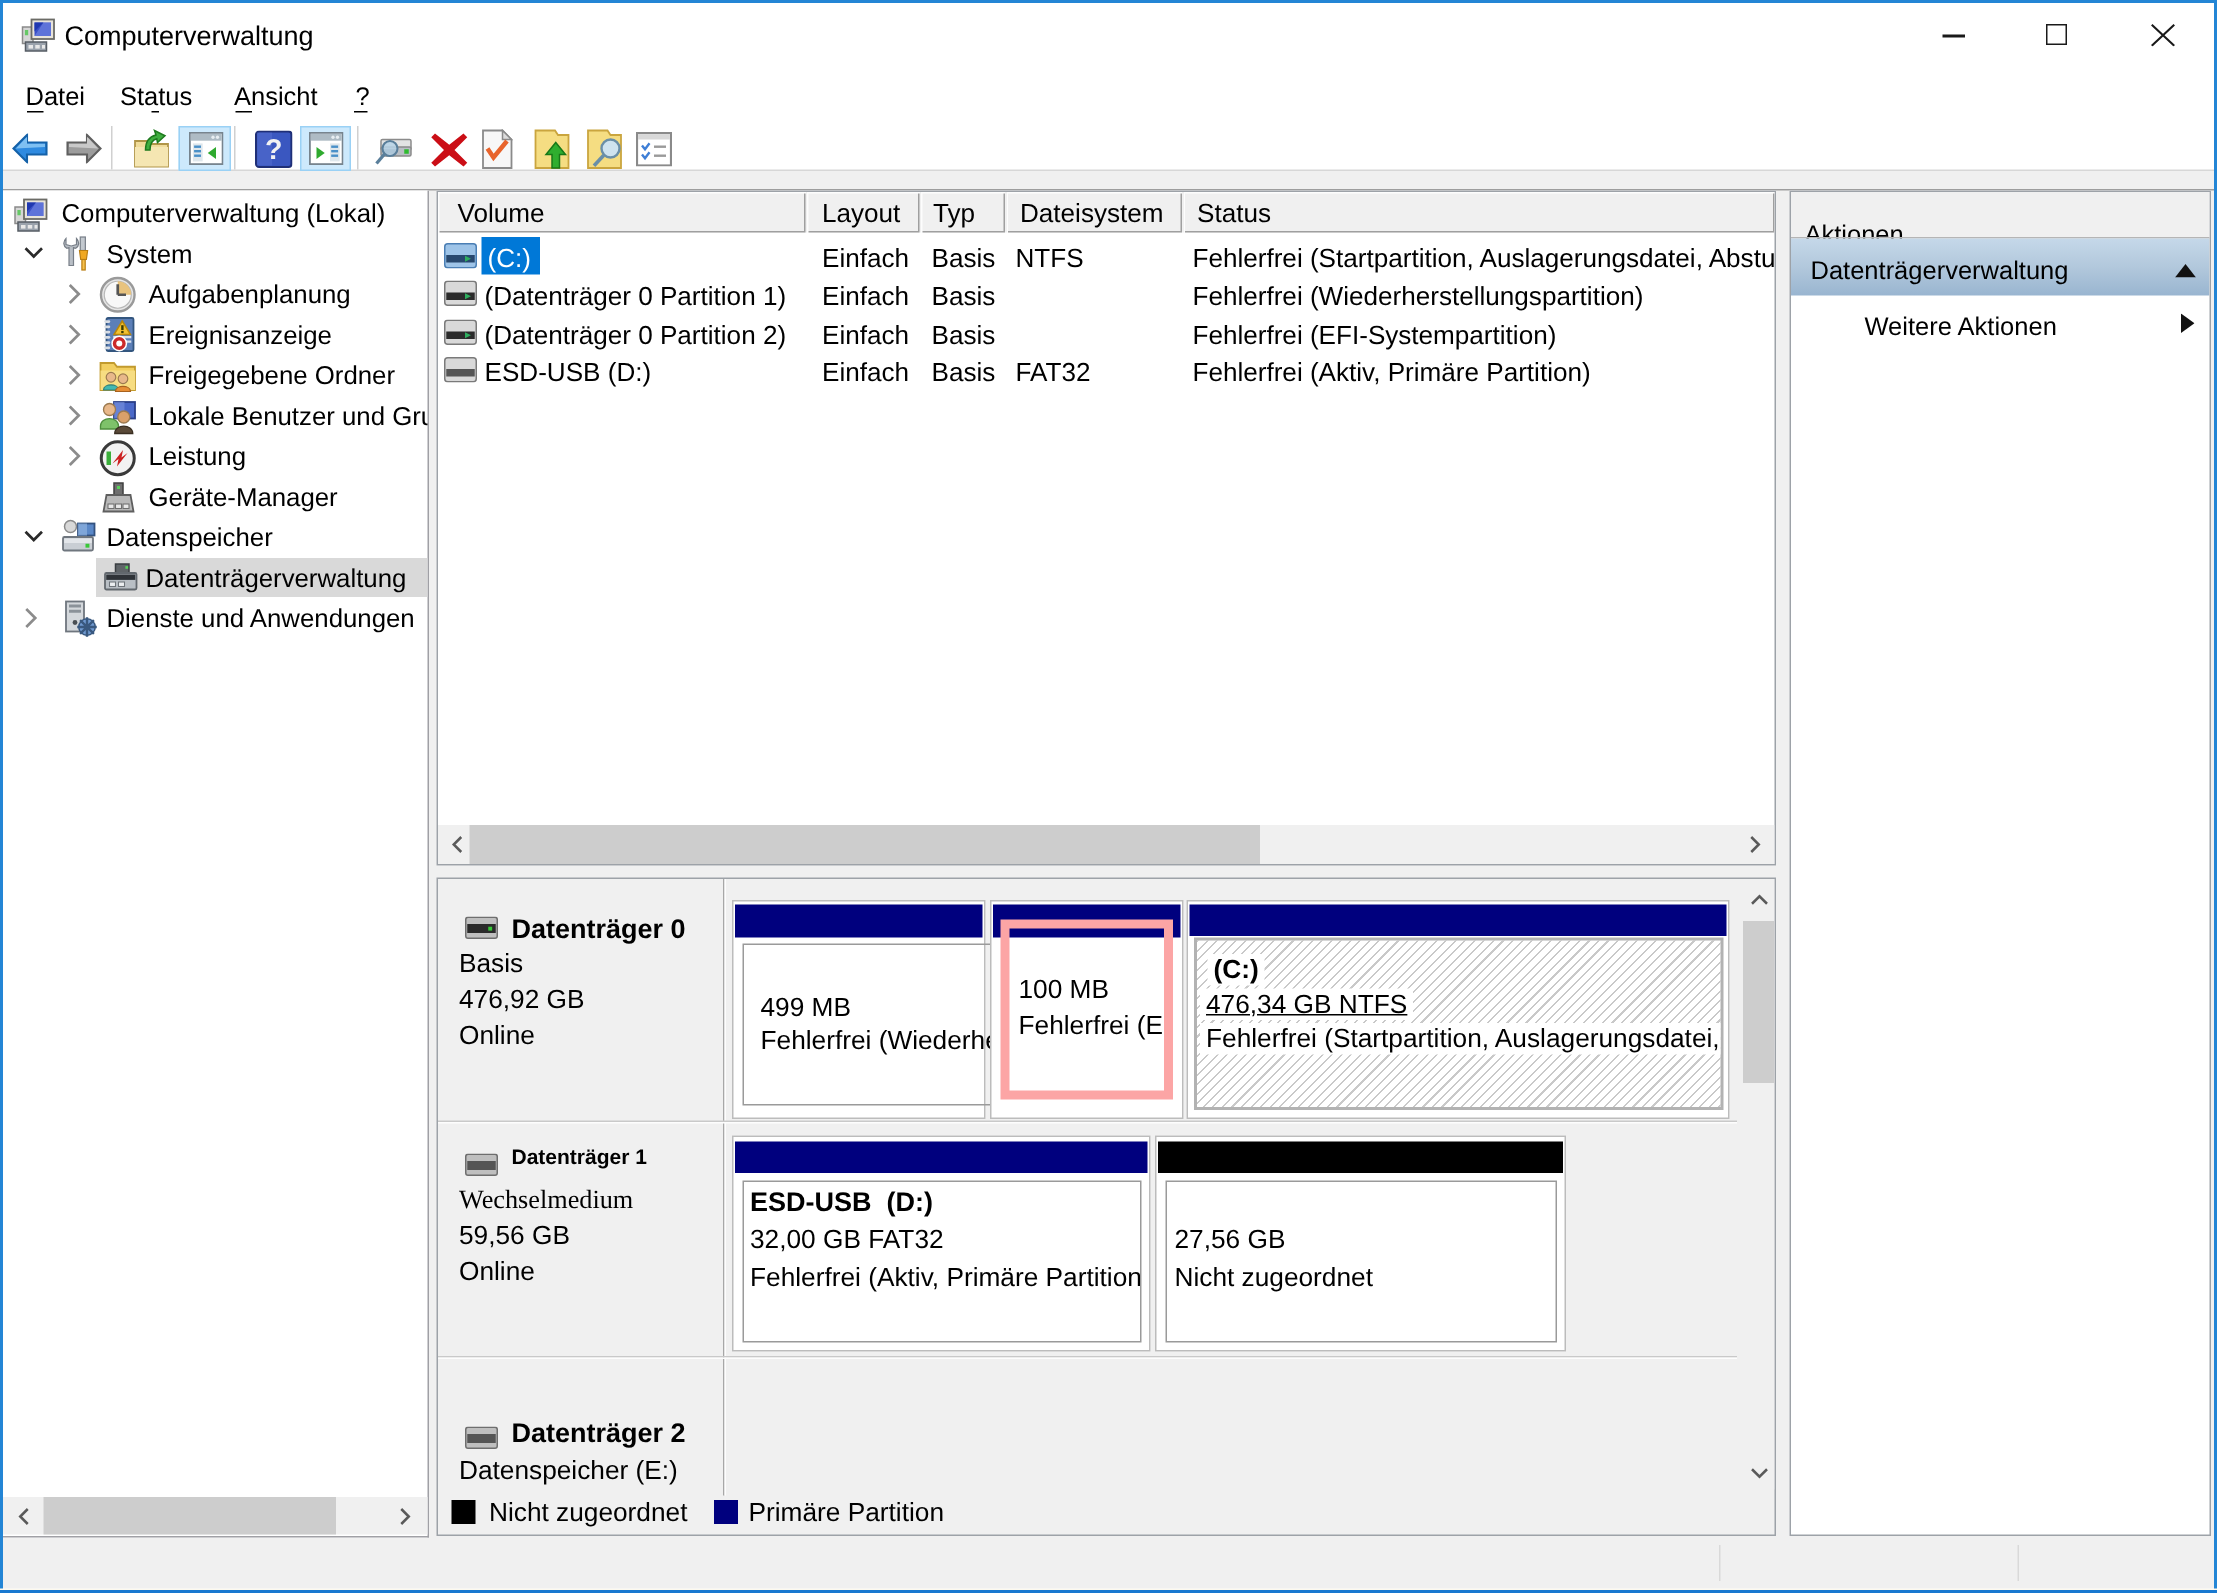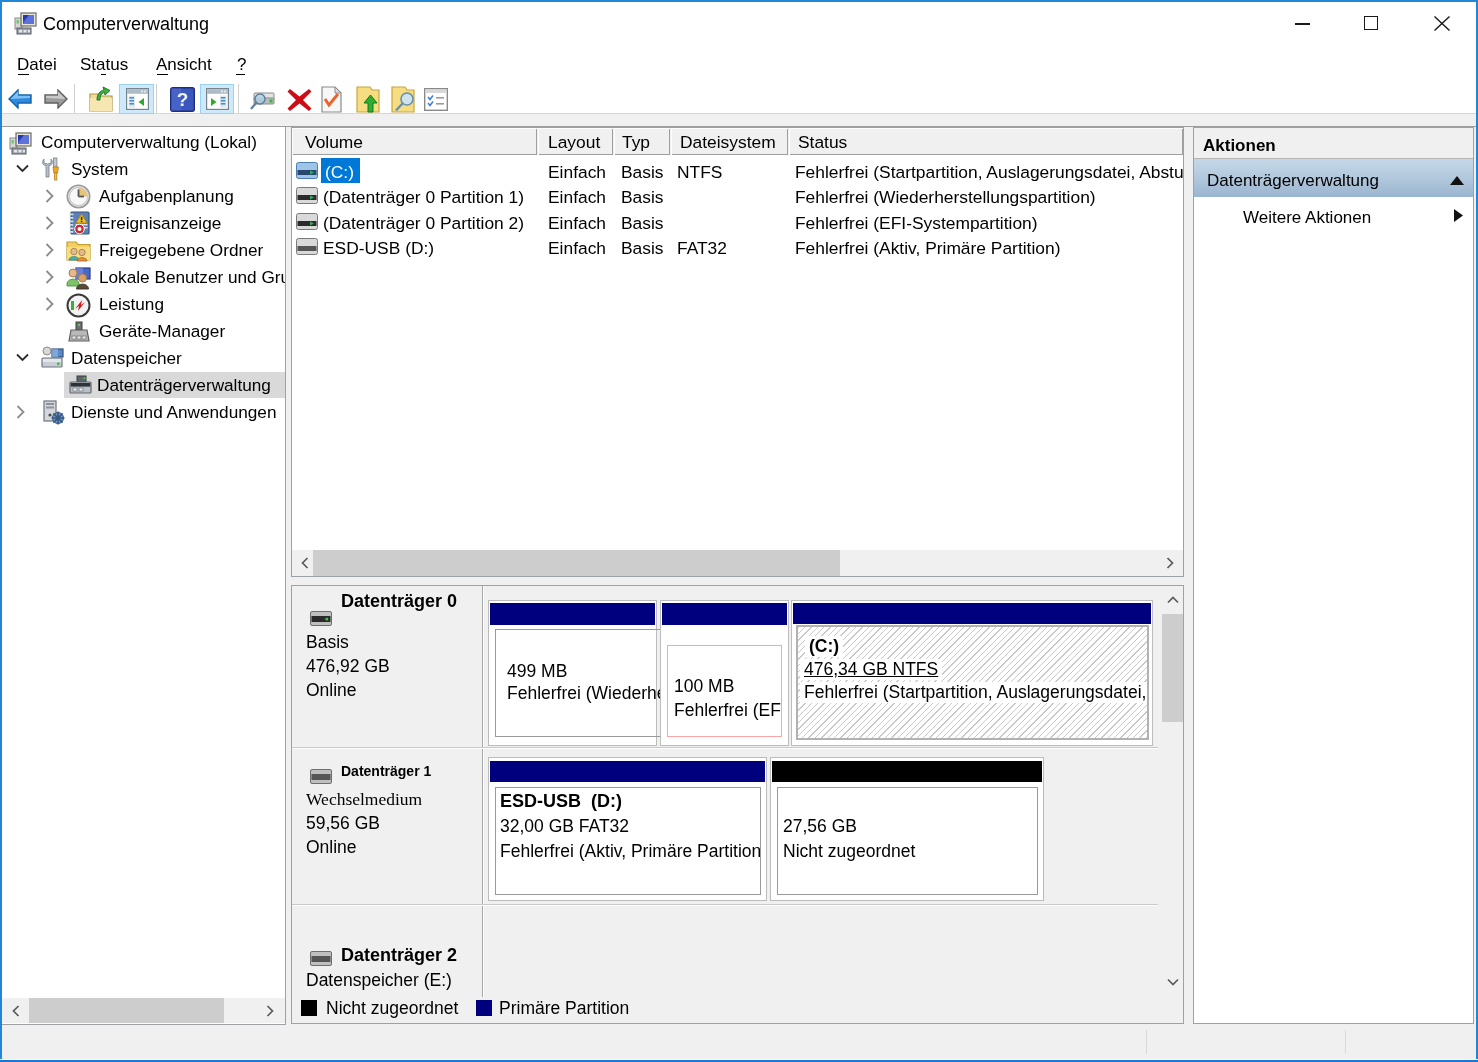--- a/index.html
+++ b/index.html
@@ -400,36 +400,36 @@
   <div class="abs" style="left:0;top:161px;width:866px;height:1px;background:#c9c9c9;"></div>
   <div class="abs" style="left:0;top:162px;width:866px;height:1px;background:#fdfdfd;"></div>
   <div class="abs" style="left:0;top:318px;width:866px;height:1px;background:#c9c9c9;"></div>
   <div class="abs" style="left:0;top:319px;width:866px;height:1px;background:#fdfdfd;"></div>
 
   <svg class="abs" style="left:18px;top:25px;" width="22" height="15" viewBox="0 0 22 15">
     <rect x="0.5" y="0.5" width="21" height="14" rx="1.5" fill="#bfbfbf" stroke="#6e6e6e" stroke-width="1"></rect>
     <rect x="1.5" y="5" width="19" height="6" fill="#2a2a2a"></rect>
     <rect x="15.5" y="6.8" width="2.6" height="2.6" fill="#37c837"></rect>
   </svg>
-  <div class="abs txt" style="left:49px;top:5px;font-weight:bold;font-size:18px;">Datenträger 0</div>
+  <div class="abs txt" style="left:49px;top:23px;font-weight:bold;font-size:18px;">Datenträger 0</div>
   <div class="abs txt" style="left:14px;top:46px;">Basis</div>
   <div class="abs txt" style="left:14px;top:70px;">476,92 GB</div>
   <div class="abs txt" style="left:14px;top:94px;">Online</div>
 
   <div class="abs" style="left:196px;top:14px;width:169px;height:146px;background:#fff;border:1px solid #bcbcbc;">
     <div class="abs" style="left:1px;top:2px;width:165px;height:22px;background:#00007e;"></div>
     <div class="abs" style="left:6px;top:28px;width:184px;height:108px;border:1px solid #9a9a9a;overflow:hidden;">
       <div class="abs txt" style="left:11px;top:31px;">499 MB</div>
       <div class="abs txt" style="left:11px;top:53px;">Fehlerfrei (Wiederherstellungspartition)</div>
     </div>
   </div>
 
   <div class="abs" style="left:368px;top:14px;width:129px;height:146px;background:#fff;border:1px solid #bcbcbc;">
     <div class="abs" style="left:1px;top:2px;width:125px;height:22px;background:#00007e;"></div>
-    <div class="abs" style="left:6px;top:44px;width:115px;height:92px;border:1px solid #fca5a5;overflow:hidden;">
+    <div class="abs" style="left:6px;top:12px;width:115px;height:120px;border:6px solid #fca5a5;overflow:hidden;">
       <div class="abs txt" style="left:6px;top:30px;">100 MB</div>
       <div class="abs txt" style="left:6px;top:54px;">Fehlerfrei (EFI-Systempartition)</div>
     </div>
   </div>
 
   <div class="abs" style="left:499px;top:14px;width:362px;height:146px;background:#fff;border:1px solid #bcbcbc;">
     <div class="abs" style="left:1px;top:2px;width:358px;height:21px;background:#00007e;"></div>
     <div class="abs" style="left:4px;top:24px;width:353px;height:115px;border:2px solid #b2b2b2;overflow:hidden;background:repeating-linear-gradient(135deg,#c9c9c9 0px,#c9c9c9 1px,#ffffff 1px,#ffffff 4.5px);">
       <div class="abs txt" style="left:7px;top:9px;font-weight:bold;background:#fff;padding:0 4px;">(C:)</div>
       <div class="abs txt" style="left:2px;top:32px;background:#fff;padding:0 4px;text-decoration:underline;">476,34 GB NTFS</div>
@@ -480,21 +480,21 @@
     </svg>
 
   <div class="abs" style="left:9px;top:414px;width:16px;height:16px;background:#000;"></div>
   <div class="abs txt" style="left:34px;top:412px;">Nicht zugeordnet</div>
   <div class="abs" style="left:184px;top:414px;width:16px;height:16px;background:#00007e;"></div>
   <div class="abs txt" style="left:207px;top:412px;">Primäre Partition</div>
 </div>
 
 <div id="actions" class="abs" style="left:1193px;top:127px;width:281px;height:897px;background:#fff;border:1px solid #9da2a8;overflow:hidden;font-size:17px;">
   <div class="abs" style="left:0;top:0;width:279px;height:30px;background:#f0f0f0;"></div>
-  <div class="abs txt" style="left:9px;top:8px;font-weight:bold;">Aktionen</div>
+  <div class="abs txt" style="left:9px;top:19px;font-weight:normal;">Aktionen</div>
   <div class="abs" style="left:0;top:30px;width:279px;height:1px;background:#b5b5b5;"></div>
   <div class="abs" style="left:0;top:31px;width:279px;height:38px;background:linear-gradient(180deg,#c5d8e9 0%,#b2c8dc 50%,#99b5d0 100%);"></div>
   <div class="abs txt" style="left:13px;top:43px;font-size:17px;">Datenträgerverwaltung</div>
   <svg class="abs" style="left:256px;top:48px;" width="14" height="9" viewBox="0 0 14 9">
       <path d="M7 0 L14 9 L0 9 Z" fill="#111"></path>
     </svg>
   <div class="abs txt" style="left:49px;top:80px;">Weitere Aktionen</div>
   <svg class="abs" style="left:260px;top:81px;" width="9" height="13" viewBox="0 0 9 13">
       <path d="M0 0 L9 6.5 L0 13 Z" fill="#111"></path>
     </svg>

